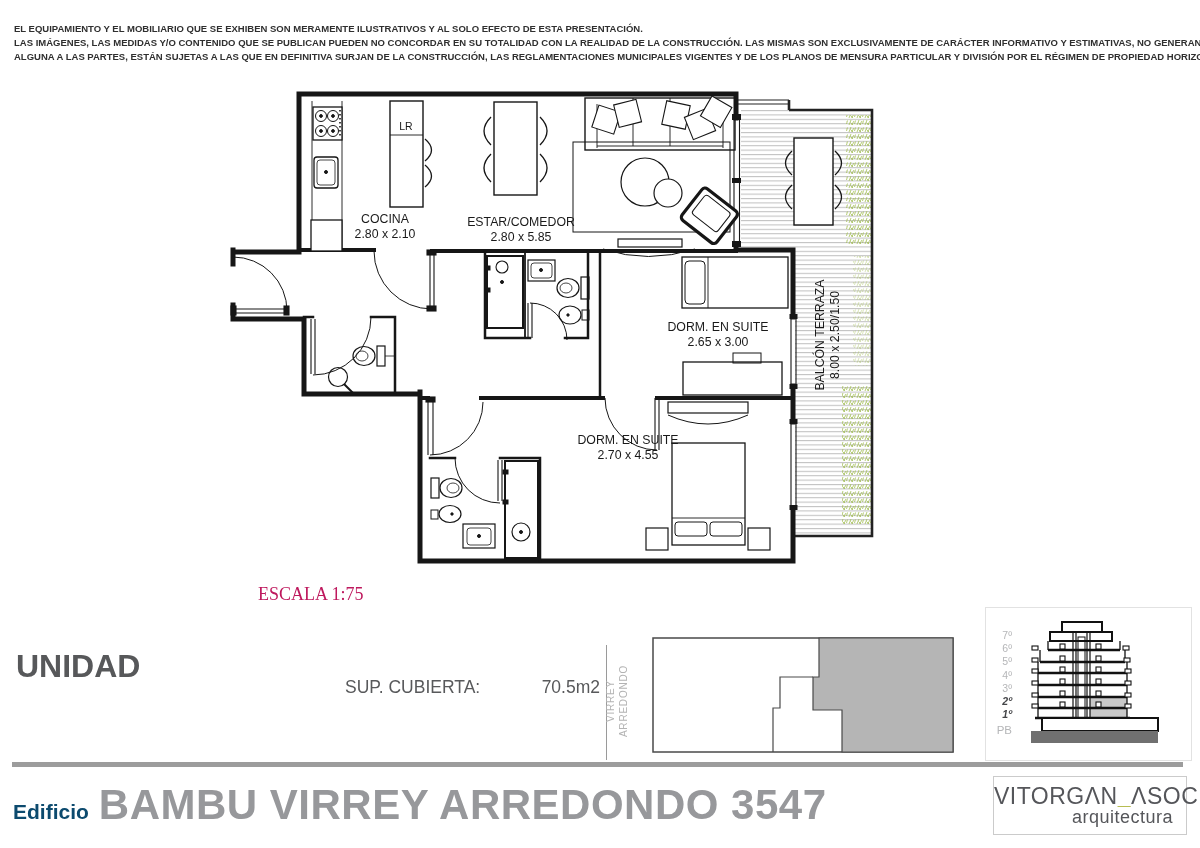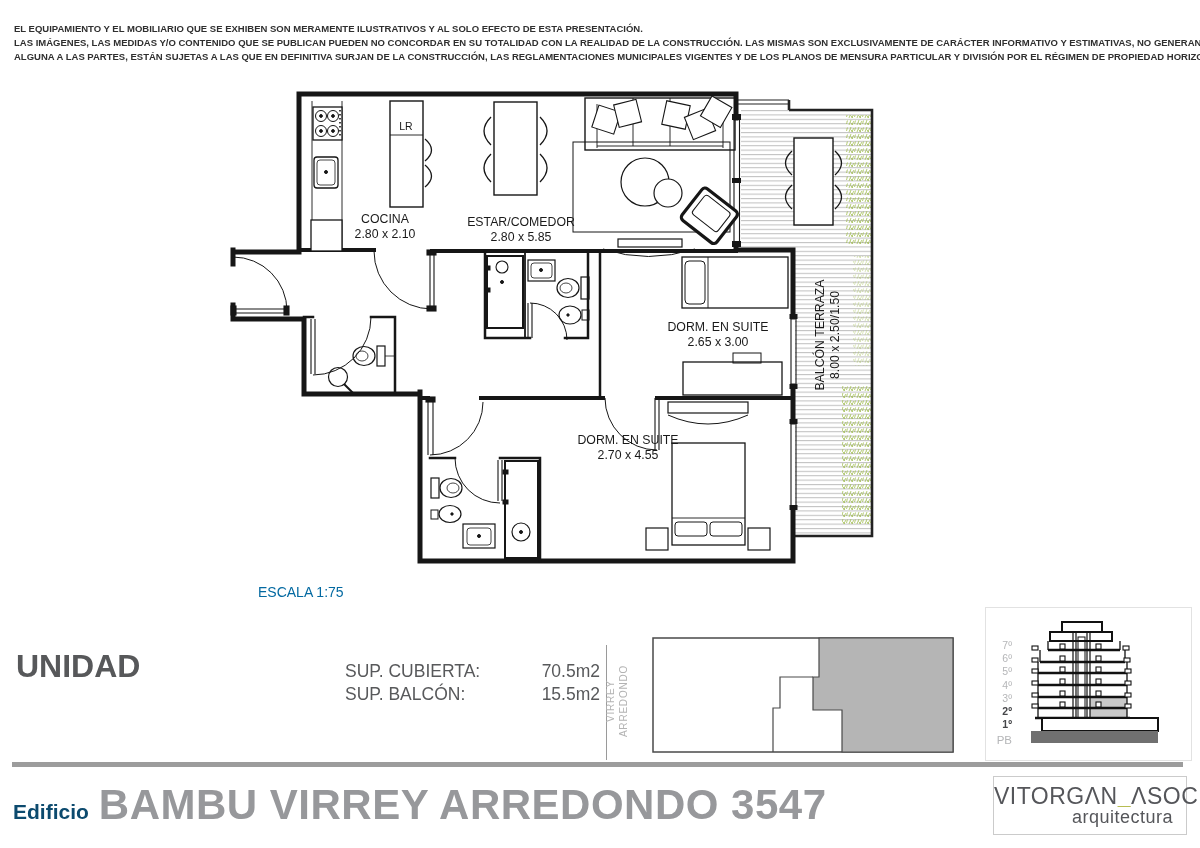--- a/index.html
+++ b/index.html
@@ -1,35 +1,35 @@
 <!DOCTYPE html>
 <html><head>
 <meta charset="utf-8">
 <style>
   html,body{margin:0;padding:0;background:#fff;}
   #sheet{position:relative;width:1200px;height:848px;background:#fff;overflow:hidden;
          font-family:"Liberation Sans",sans-serif;border-radius:14px;}
   .disclaimer{position:absolute;left:14px;top:22px;width:1180px;color:#2f2f2f;
               font-size:9.5px;font-weight:700;line-height:14px;white-space:nowrap;letter-spacing:0;}
   #plan-svg{position:absolute;left:0;top:0;}
-  .scale-label{position:absolute;left:258px;top:584px;font-size:14px;color:#0369a1;}
+  .scale-label{position:absolute;left:258px;top:584px;font-size:18px;color:#be185d;font-family:Liberation Serif, serif;}
   .unit-block{position:absolute;left:16px;top:648px;display:flex;align-items:baseline;gap:10px;color:#57585a;}
   .unit-prefix{font-size:32px;font-weight:700;letter-spacing:0;}
   .unit-number{font-size:68px;font-weight:700;letter-spacing:-3px;}
-  .sup-table{position:absolute;left:345px;top:660px;width:255px;color:#58595b;font-size:17.5px;}
+  .sup-table{position:absolute;left:345px;top:676px;width:255px;color:#58595b;font-size:17.5px;}
   .sup-row{display:flex;justify-content:space-between;line-height:22.5px;}
   .vdivider{position:absolute;left:606px;top:645px;width:1px;height:115px;background:#9a9a9a;}
   .street-vert{position:absolute;left:568px;top:688px;width:100px;height:26px;
                transform:rotate(-90deg);text-align:center;color:#b3b3b3;
                font-size:10px;letter-spacing:.8px;line-height:12.5px;}
   #locator-svg{position:absolute;left:648px;top:632px;}
   .elev-panel{position:absolute;left:985px;top:607px;width:205px;height:152px;border:1px solid #e2e2e2;}
   .floor-labels{position:absolute;left:984px;top:629px;width:28px;text-align:right;
-                font-size:10.5px;color:#b5b6b8;line-height:13.2px;margin-top:10px;}
-  .floor-labels .hl{color:#454649;font-weight:700;}
+                font-size:10.5px;color:#b5b6b8;line-height:13.2px;}
+  .floor-labels .hl{color:#454649;font-weight:700;font-style:italic;}
   .floor-labels .pb{margin-top:3px;font-size:11.5px;text-align:right;}
   #elev-svg{position:absolute;left:1020px;top:615px;}
   .gray-bar{position:absolute;left:12px;top:762px;width:1171px;height:5px;background:#9c9c9c;}
   .footer-title{position:absolute;left:13px;top:781px;display:flex;align-items:baseline;gap:10px;}
   .footer-prefix{font-size:21px;font-weight:700;color:#0c4a6e;}
   .footer-name{font-size:42px;font-weight:700;color:#97989b;letter-spacing:.5px;}
   .logo-box{position:absolute;left:993px;top:776px;width:194px;height:59px;border:1px solid #cbcbcb;
             background:#fff;box-sizing:border-box;text-align:right;padding:7px 13px 0 0;}
   .logo-main{font-size:23px;color:#55565a;letter-spacing:.5px;line-height:24px;}
   .logo-sep{font-weight:700;}
@@ -269,24 +269,20 @@
 
   <div class="scale-label">ESCALA 1:75</div>
 
   <div class="unit-block">
     <span class="unit-prefix">UNIDAD</span>
   </div>
   <div class="sup-table">
     <div class="sup-row">
       <span>SUP. CUBIERTA:</span>
       <span>70.5m2</span>
-    </div>
-    <div class="sup-row">
-      <span>SUP. BALCÓN:</span>
-      <span>15.5m2</span>
     </div>
   </div>
 
   <div class="vdivider"></div>
   <div class="street-vert">
     <div>VIRREY</div>
     <div>ARREDONDO</div>
   </div>
 
   <svg id="locator-svg" width="312" height="126" viewBox="648 632 312 126">

